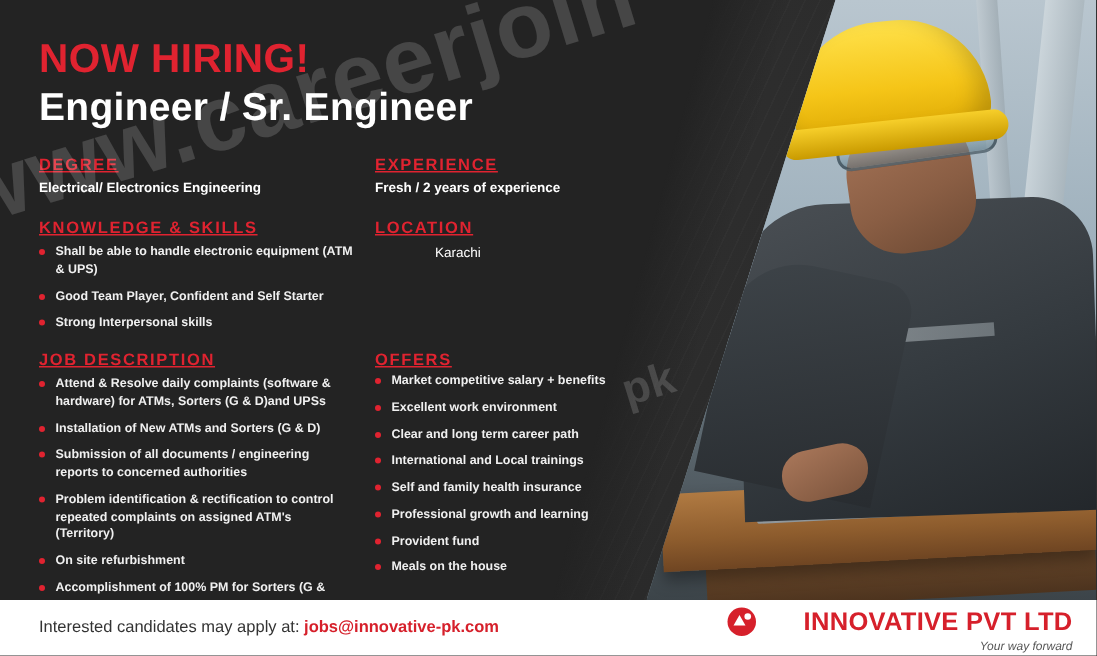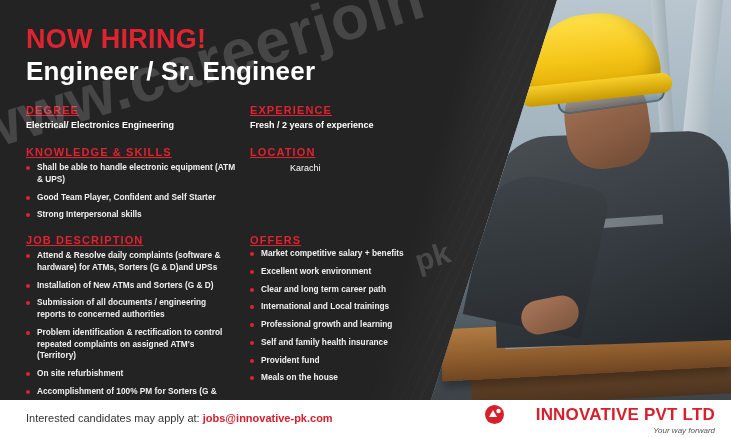--- a/index.html
+++ b/index.html
@@ -274,22 +274,22 @@
 
     <div class="sec-label" id="loc-label">LOCATION</div>
     <div class="sec-text norm" id="loc-value">Karachi</div>
 
     <div class="sec-label" id="offers-label">OFFERS</div>
     <ul class="bullets light" id="offers-list">
       <li>Market competitive salary + benefits</li>
       <li>Excellent work environment</li>
       <li>Clear and long term career path</li>
       <li>International and Local trainings</li>
+      <li>Self and family health insurance</li>
       <li>Professional growth and learning</li>
-      <li>Self and family health insurance</li>
       <li>Provident fund</li>
       <li>Meals on the house</li>
     </ul>
   </div>
 
   <div class="watermark">www.careerjoin</div>
   <div class="watermark2">pk</div>
 
   <div class="footer">
     <div class="footer-text">

